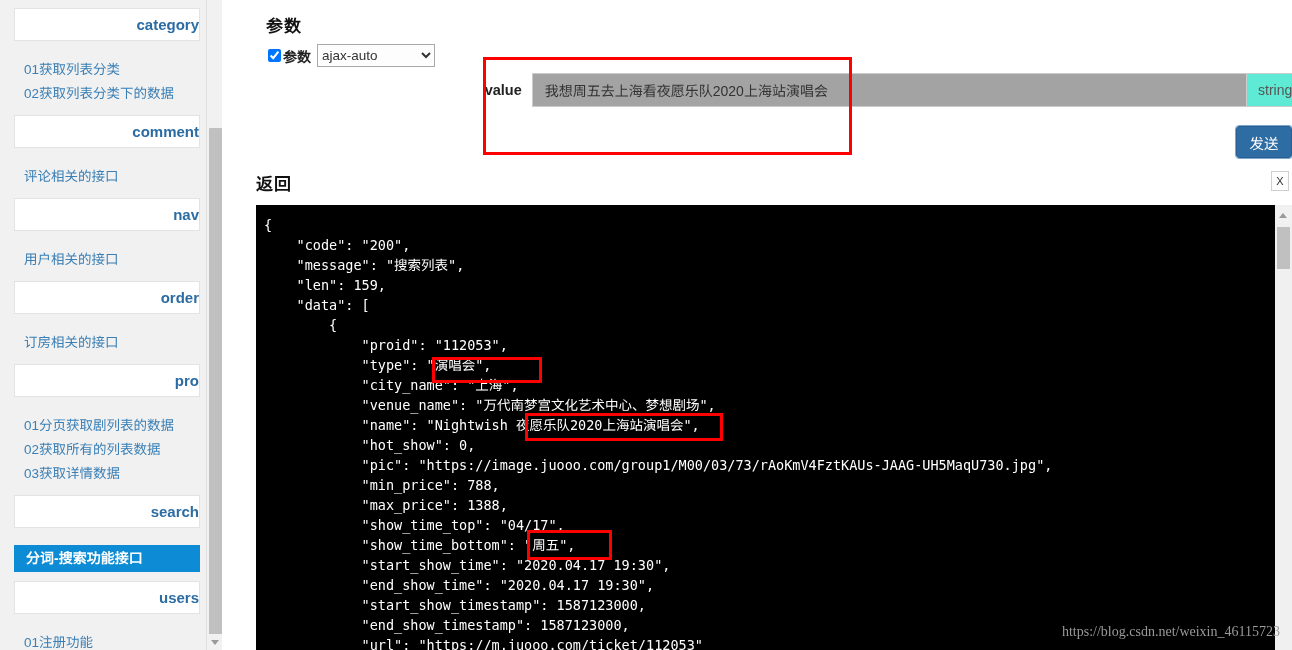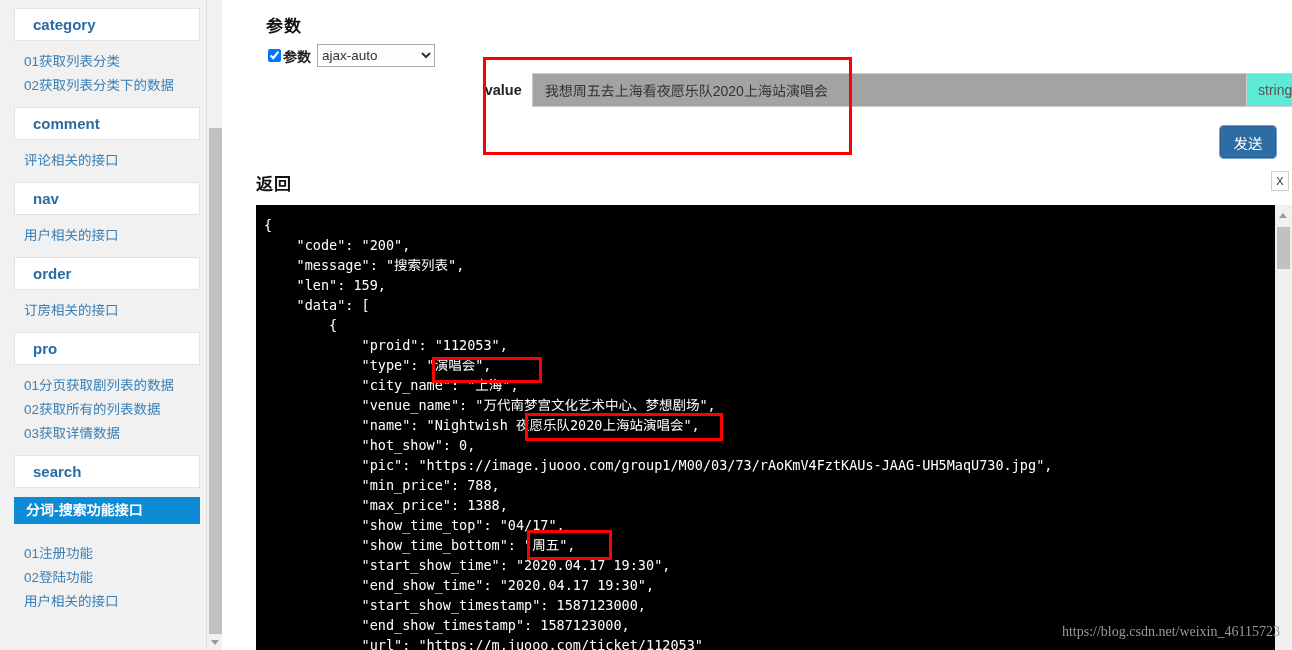--- a/index.html
+++ b/index.html
@@ -25,29 +25,30 @@
     background: #f1f1f1;
     overflow: hidden;
   }
   .sidebar-inner {
     position: absolute;
     left: 0; top: 0;
     width: 208px;
     padding: 8px 0 0 0;
   }
   .group-header {
-    margin: 0 8px 0 14px;
+    margin: 0 8px 8px 14px;
     background: #ffffff;
     border: 1px solid #e3e3e3;
     height: 33px;
     line-height: 31px;
     padding-left: 18px;
     font-size: 15px;
     font-weight: bold;
     color: #2b6ca3;
+    text-align: right;
   }
   .group-gap { height: 9px; }
   .leaf {
     margin: 0 8px 0 14px;
     height: 24px;
     line-height: 24px;
     padding-left: 10px;
     font-size: 13.5px;
     color: #3a7fb5;
     cursor: pointer;
@@ -170,21 +171,21 @@
     border: 1px solid #ccc;
     background: #5eead4;
     font-size: 14px;
     color: #555;
     line-height: 32px;
     text-align: center;
   }
 
   .send-btn {
     position: absolute;
-    right: 16px; top: 126px;
+    right: 0; top: 126px;
     width: 56px; height: 32px;
     background: #2e6da4;
     border: 1px solid #2a5f8f;
     color: #ffffff;
     font-size: 14.5px;
     font-family: "Liberation Sans", "DejaVu Sans", sans-serif;
     cursor: pointer;
     border-radius: 3px;
     outline: 1px solid #7aa7d0;
   }
@@ -279,20 +280,21 @@
         <div class="group-header">pro</div>
         <div class="group-gap"></div>
         <div class="leaf">01分页获取剧列表的数据</div>
         <div class="leaf">02获取所有的列表数据</div>
         <div class="leaf">03获取详情数据</div>
         <div class="group-gap"></div>
         <div class="group-header">search</div>
         <div class="group-gap"></div>
         <div class="leaf active">分词-搜索功能接口</div>
         <div class="group-gap"></div>
+        <div class="group-header">users</div>
         <div class="group-gap"></div>
         <div class="leaf">01注册功能</div>
         <div class="leaf">02登陆功能</div>
         <div class="leaf">用户相关的接口</div>
         <div class="group-gap"></div>
       </div>
     <div class="sb-track">
       <div class="sb-thumb" id="sb-thumb" style="top:128px;height:507px;"></div>
       <div class="sb-arrow down" style="top:634px;">
           <i></i>

